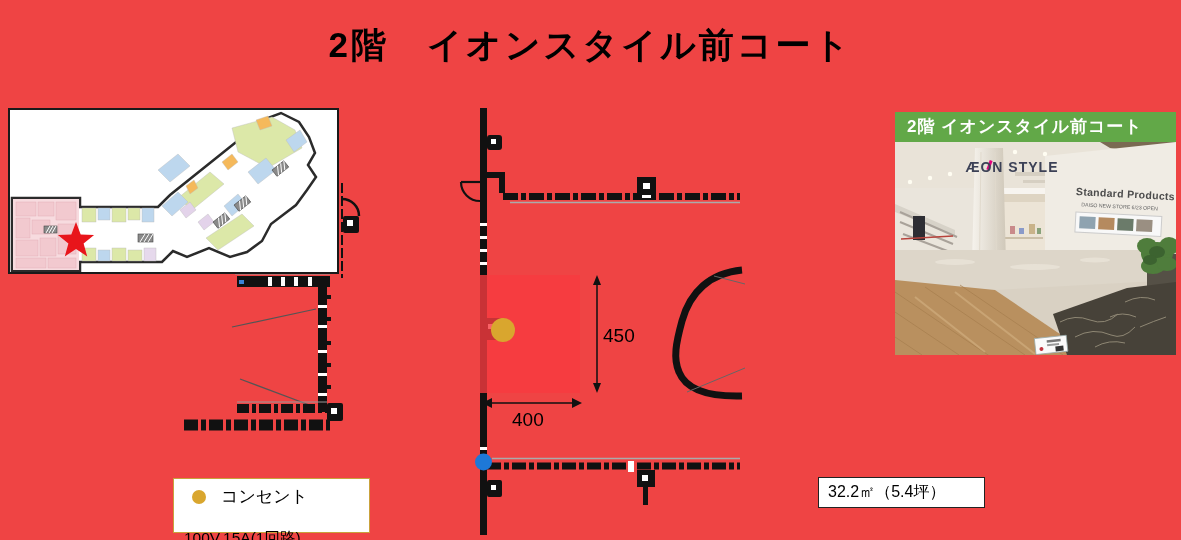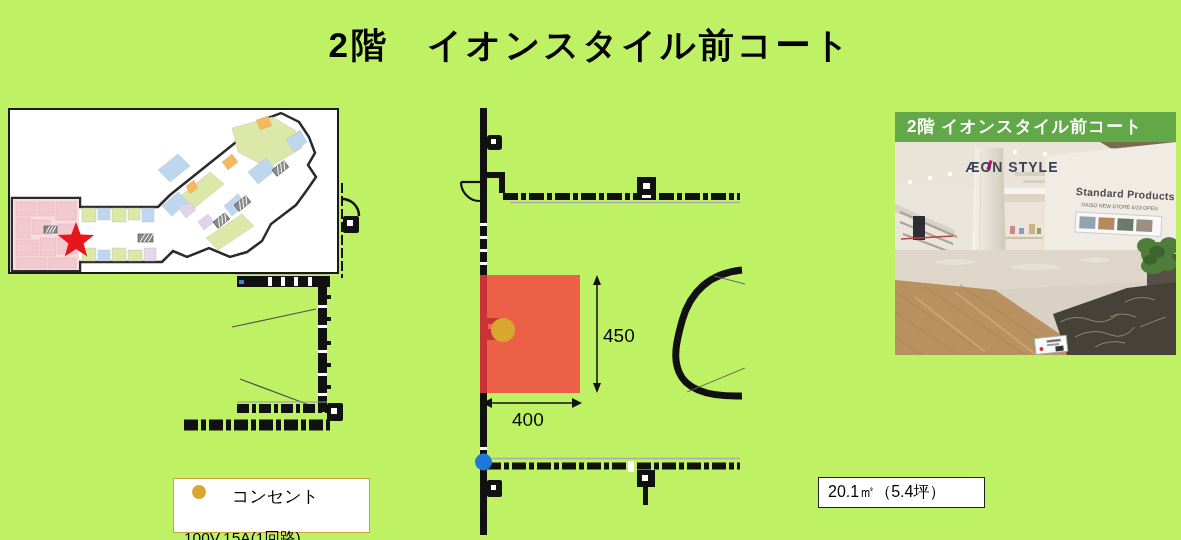--- a/index.html
+++ b/index.html
@@ -1,33 +1,33 @@
 <!DOCTYPE html>
 <html style="--header-green: #62A848; --highlight-red: #F83B40; --star-red: #E8151B; --outlet-gold: #D9A62E; --legend-border: #C9A23C; --marker-blue: #1E78D7;"><head>
 <meta charset="utf-8">
 <style>
   html,body{margin:0;padding:0;background:#fff;}
-  .page{position:relative;width:1181px;height:540px;background:#bef264;
+  .page{position:relative;width:1181px;height:540px;background:#ef4444;
         font-family:"Liberation Sans",sans-serif;overflow:hidden;}
   .title{position:absolute;top:22px;left:0;width:100%;text-align:center;
          font-size:35px;font-weight:bold;letter-spacing:3px;color:#000;}
   .map-box{position:absolute;left:8px;top:108px;width:327px;height:162px;
            border:2px solid #1a1a1a;background:#fff;z-index:2;}
   .cad-frag{position:absolute;left:180px;top:265px;z-index:1;}
   .cad-frag2{position:absolute;left:334px;top:183px;z-index:1;}
   .plan{position:absolute;left:440px;top:95px;z-index:1;}
   .photo-block{position:absolute;left:895px;top:112px;width:281px;}
   .photo-header{height:30px;background:var(--header-green,#62A848);color:#fff;
                 font-weight:bold;font-size:17px;line-height:30px;padding-left:12px;
                 box-sizing:border-box;letter-spacing:1px;}
   .photo-body{display:block;}
   .legend{position:absolute;left:173px;top:478px;width:197px;height:55px;
           border:1.5px solid var(--legend-border,#C9A23C);box-sizing:border-box;
           background:#fff;padding:6px 0 0 10px;}
-  .legend-line1{font-size:17px;color:#000;display:flex;gap:26px;padding-left:8px;}
+  .legend-line1{font-size:17px;color:#000;display:flex;align-items:center;gap:15px;padding-left:8px;}
   .legend-dot{width:14px;height:14px;border-radius:50%;
               background:var(--outlet-gold,#D9A62E);display:inline-block;}
   .legend-line2{font-size:15.5px;color:#000;margin-top:20px;}
   .area-box{position:absolute;left:818px;top:477px;width:167px;height:31px;
             border:1.5px solid #222;box-sizing:border-box;background:#fff;
             font-size:16px;line-height:28px;padding-left:9px;color:#000;}
   .esc rect{fill:#8a8a8a;stroke:#444;stroke-width:.6;}
   .esc path{stroke:#fff;stroke-width:1;fill:none;}
   svg text.dim{font-family:"Liberation Sans",sans-serif;font-size:19px;fill:#000;}
 </style>
@@ -330,15 +330,15 @@
   </div>
 
   <div class="legend">
     <div class="legend-line1">
       <span class="legend-dot"></span>
       <span>コンセント</span>
     </div>
     <div class="legend-line2">100V,15A(1回路)</div>
   </div>
 
-  <div class="area-box">20.1㎡（5.4坪）</div>
+  <div class="area-box">32.2㎡（5.4坪）</div>
 
 </div>
 
 </body></html>

